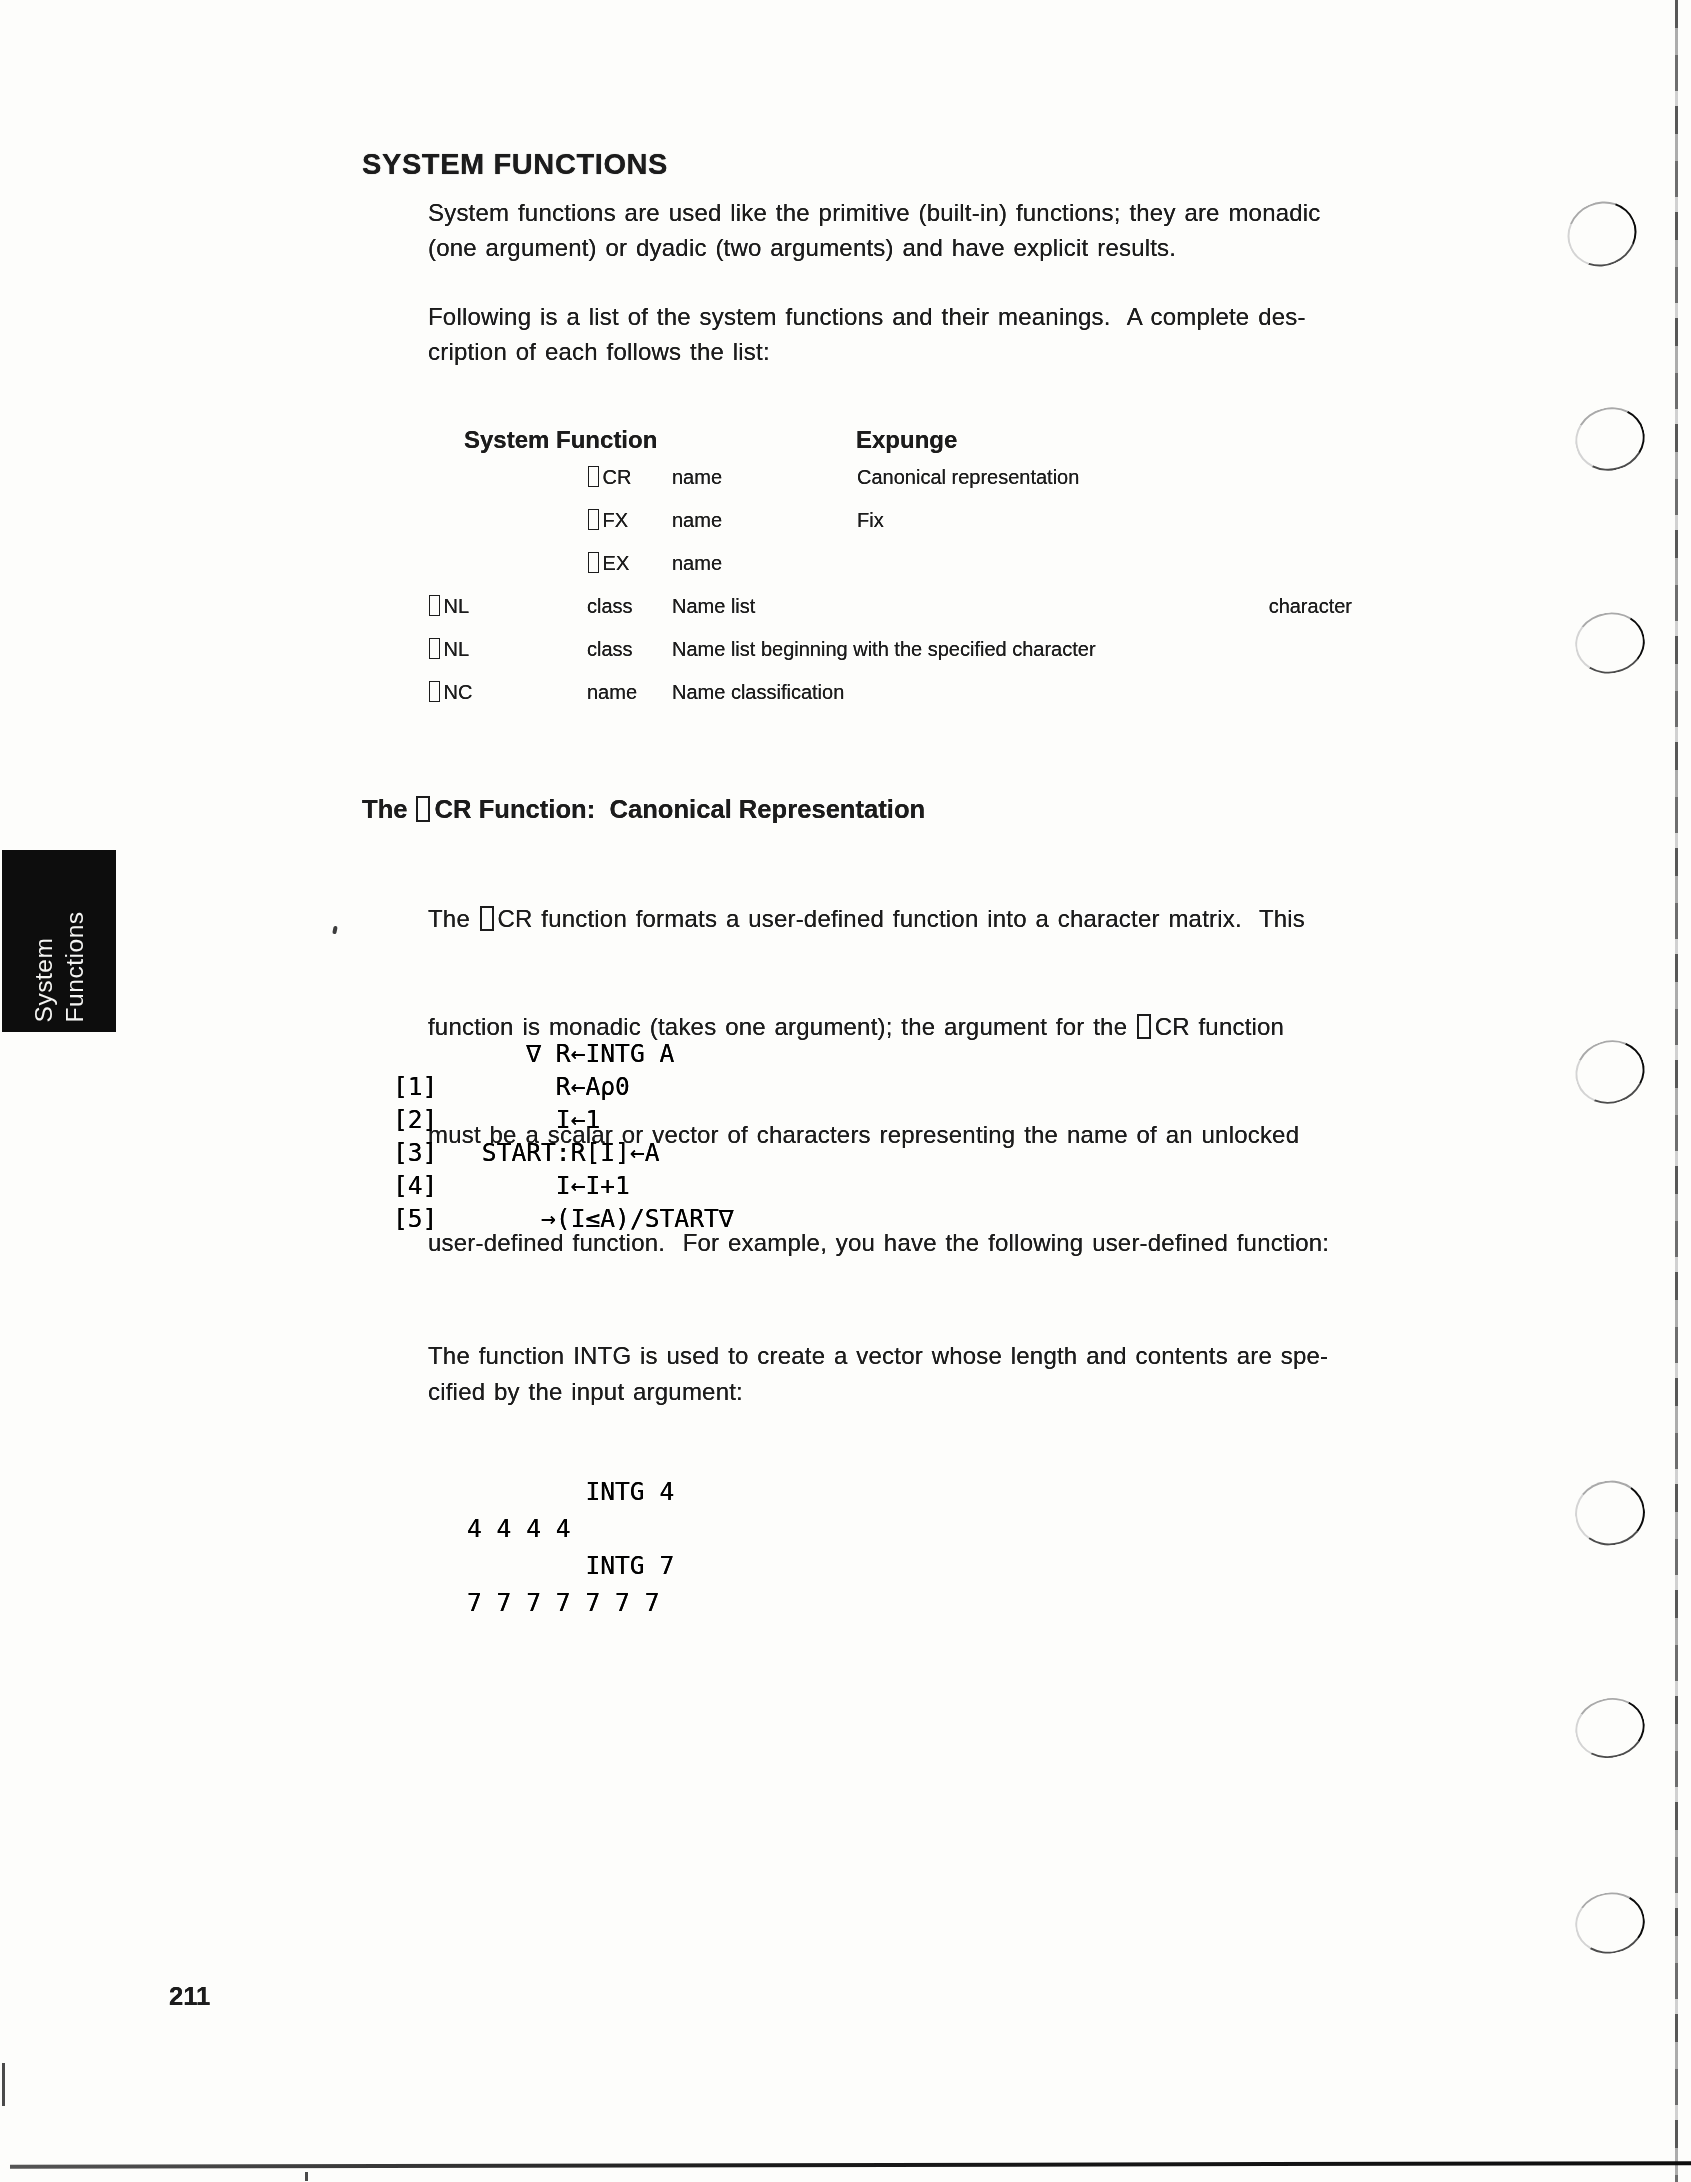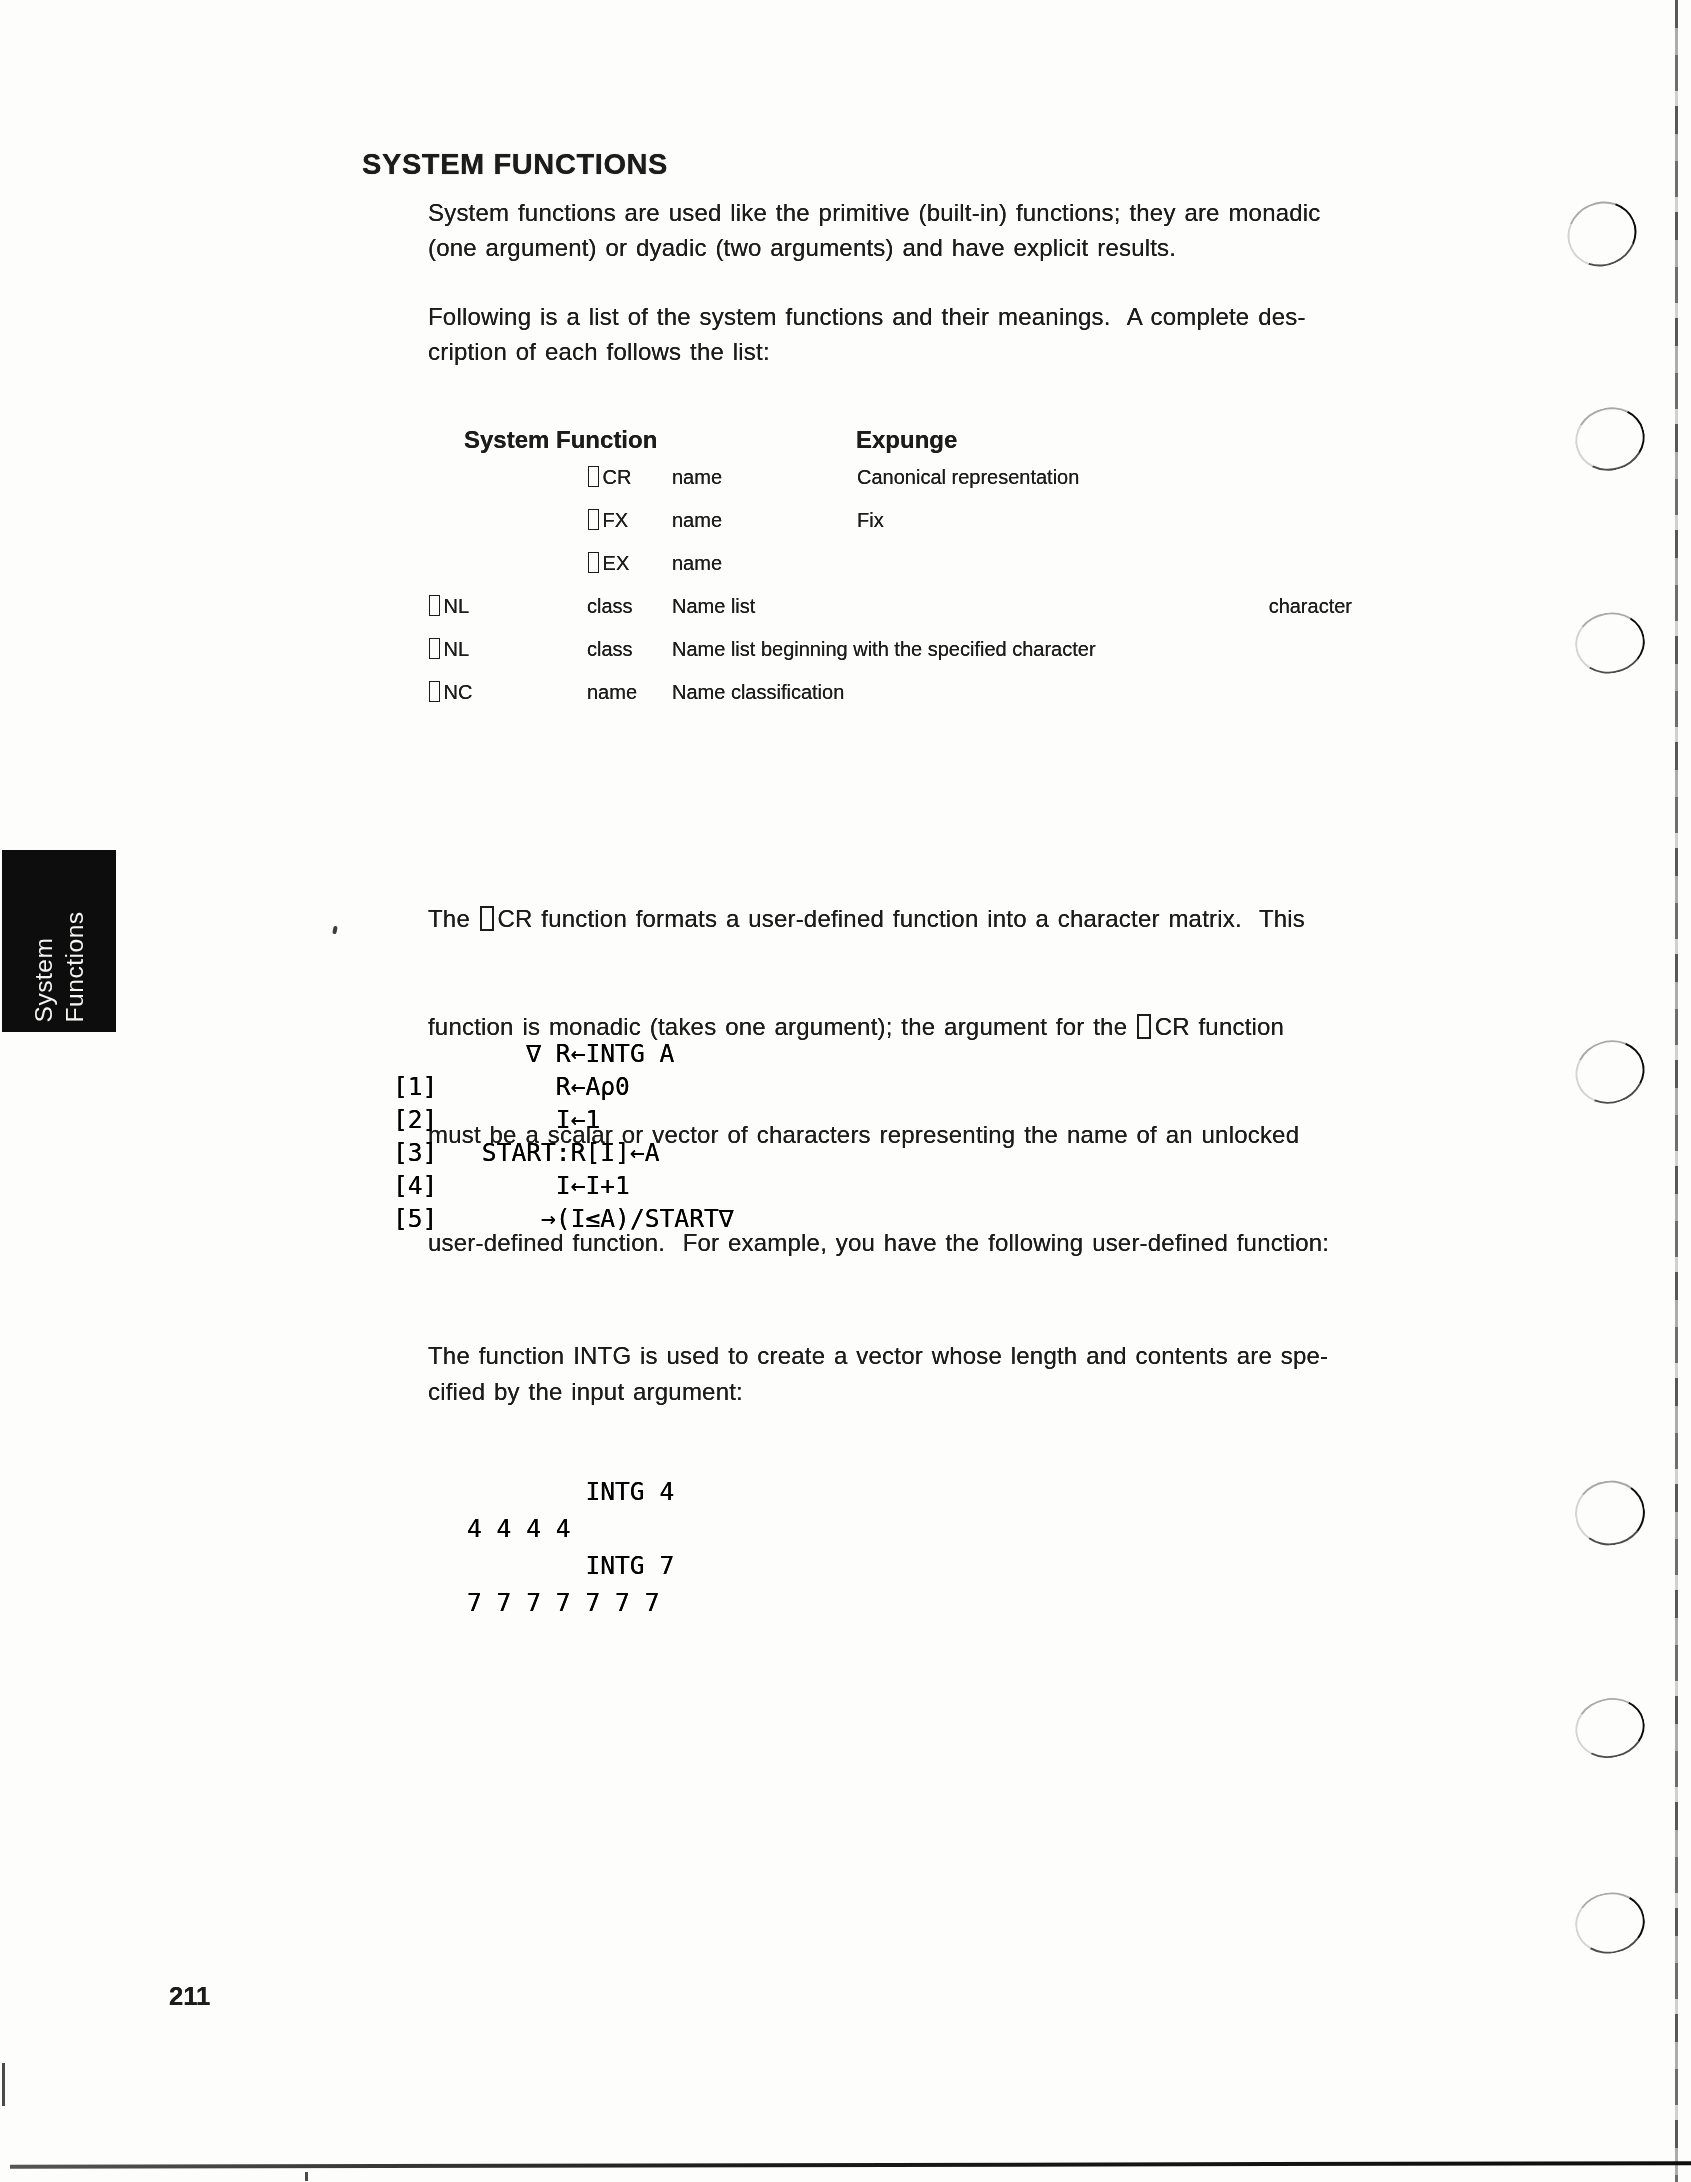--- a/index.html
+++ b/index.html
@@ -158,20 +158,21 @@
     <div class="cell"><span class="q"></span><span>NL</span></div>
     <div class="cell">class</div>
     <div class="cell">Name list beginning with the specified character</div>
 
     <div class="cell qual"></div>
     <div class="cell"><span class="q"></span><span>NC</span></div>
     <div class="cell">name</div>
     <div class="cell">Name classification</div>
   </div>
 
+  <h2 class="section-heading"><span>The </span><span class="q" style="border-width:.1em;"></span><span>CR Function:  Canonical Representation</span></h2>
 
   <div class="body-text" style="left:428px;top:829px;line-height:36px;">
     <div><span>The </span><span class="q"></span><span>CR function formats a user-defined function into a character matrix.  This</span></div>
     <div><span>function is monadic (takes one argument); the argument for the </span><span class="q"></span><span>CR function</span></div>
     <div>must be a scalar or vector of characters representing the name of an unlocked</div>
     <div>user-defined function.  For example, you have the following user-defined function:</div>
   </div>
 
   <pre class="apl" style="left:393px;top:1037px;">         ∇ R←INTG A
 [1]        R←Aρ0

